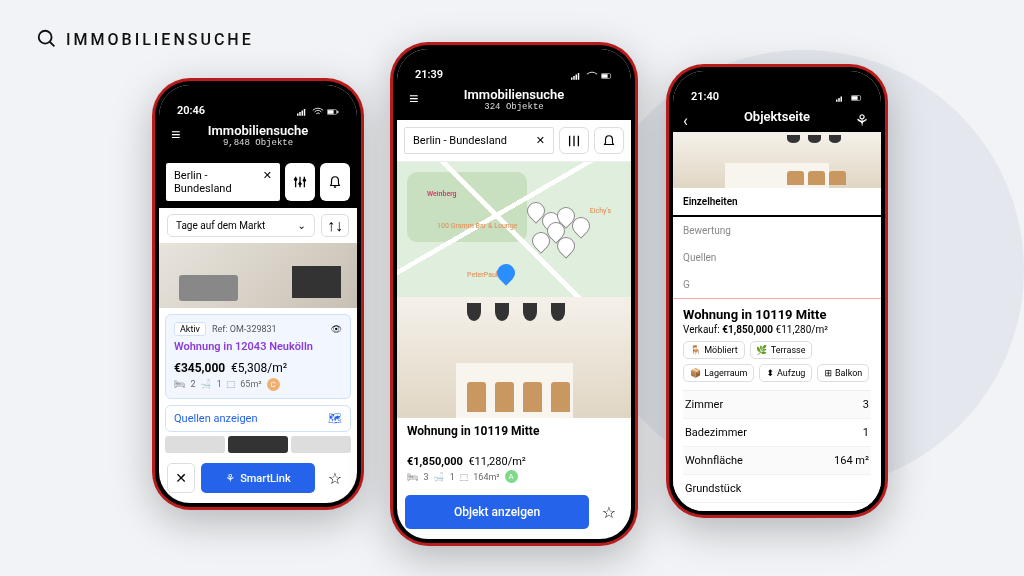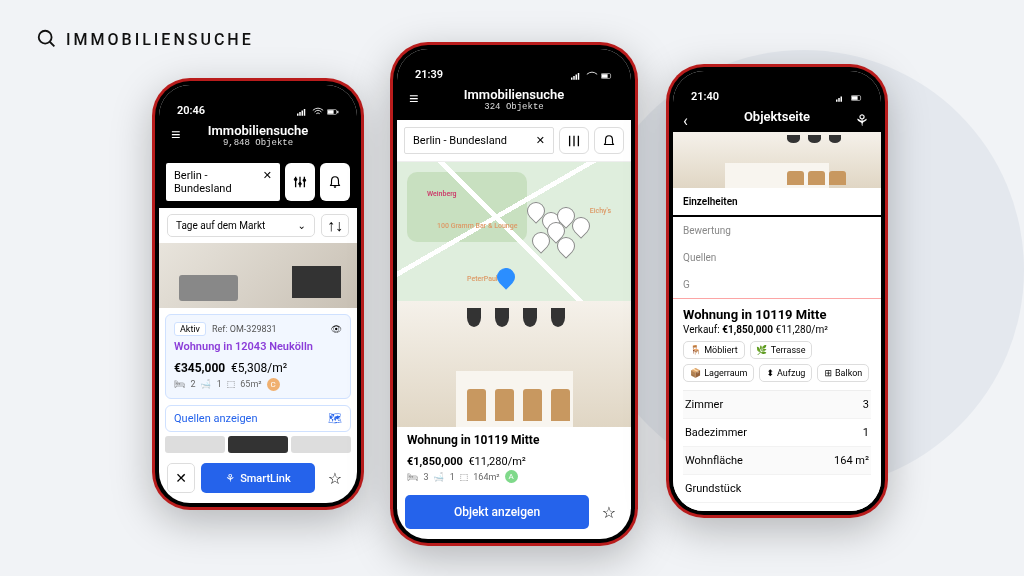--- a/index.html
+++ b/index.html
@@ -70,21 +70,21 @@
   .map .pin.blue { background:#2b8eff; border-color:#2b8eff; }
   .map .lbl { position:absolute; font-size:7px; color:#c36; font-weight:500; }
 
   .kimg { height:135px; background:linear-gradient(#f5f1ea,#e0d6c4); position:relative; }
   .kimg::before{content:'';position:absolute;left:25%;bottom:0;width:50%;height:45%;background:#f8f5ef;}
   .kimg .stool{position:absolute;bottom:5%;width:8%;height:25%;background:#c89860;border-radius:3px 3px 0 0;}
   .kimg .lamp{position:absolute;top:5%;width:6%;height:15%;background:#333;border-radius:0 0 50% 50%;}
 
   .listinfo { padding:6px 10px; }
   .listinfo .t { font-size:12px; font-weight:700; }
-  .listinfo .p { font-size:11px; margin-top:8px; }
+  .listinfo .p { font-size:11px; margin-top:17px; }
   .listinfo .p b { font-weight:700; }
   .listinfo .a { font-size:9px; color:#666; margin-top:2px; display:flex; gap:5px; align-items:center; }
 
   
   .hero { height:148px; background:linear-gradient(#f0ece4,#d8ccb8); position:relative; }
   .tabs { display:flex; border-bottom:1px solid #fca5a5; font-size:10px;flex-direction:column; }
   .tabs div { padding:8px 10px; color:#888; }
   .tabs div.active { color:#000; font-weight:600; border-bottom:2px solid #000; }
   .detail { padding:8px 10px; }
   .detail .t { font-size:13px; font-weight:700; }

